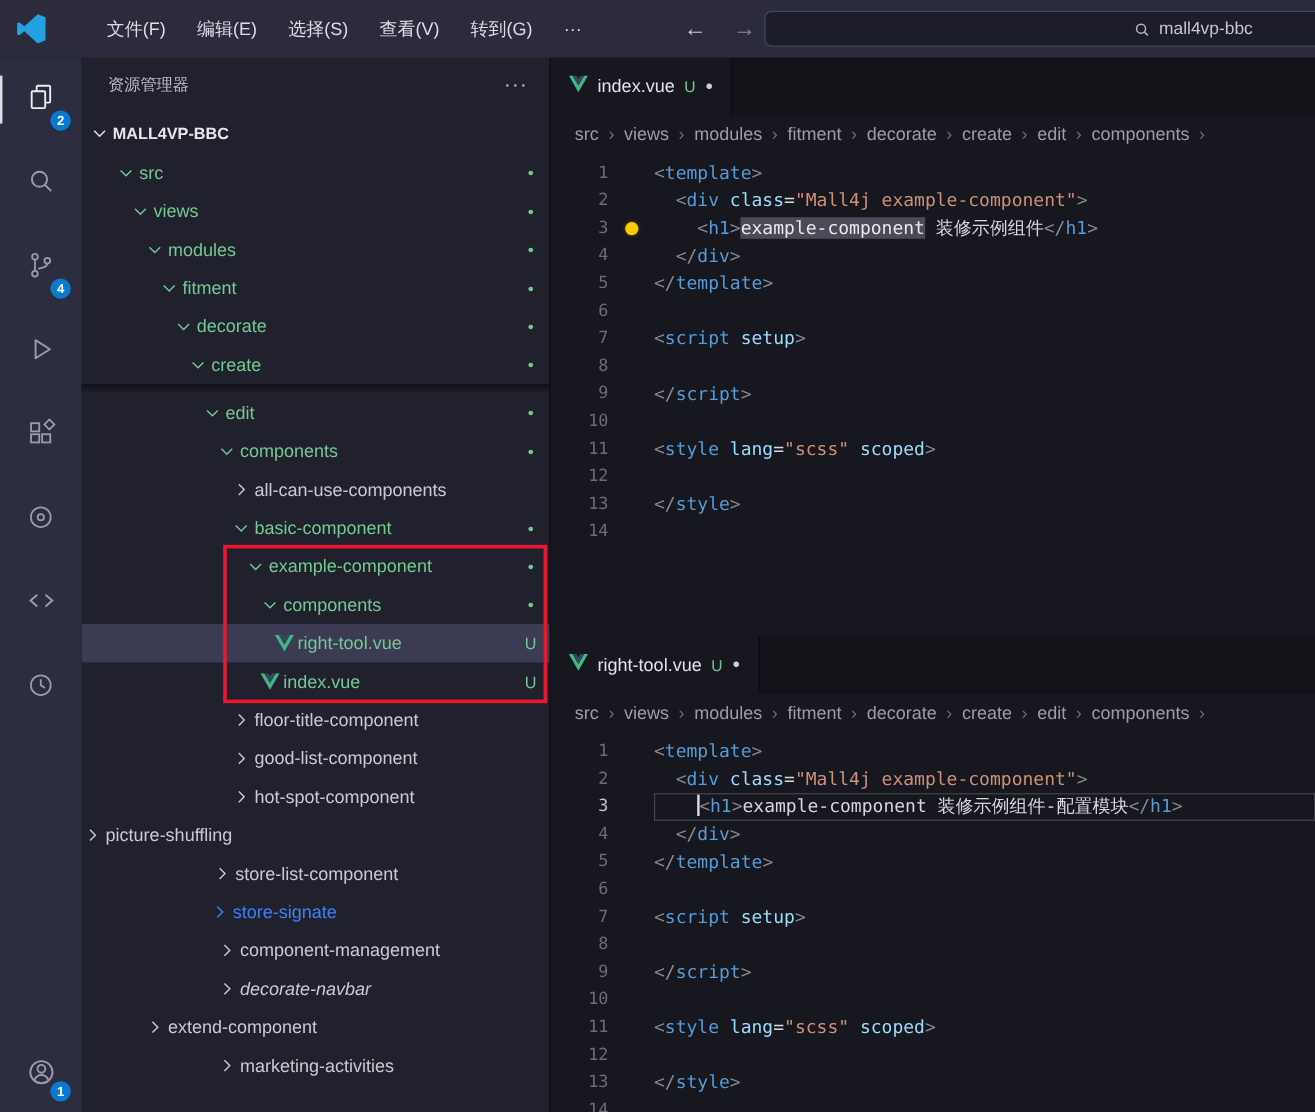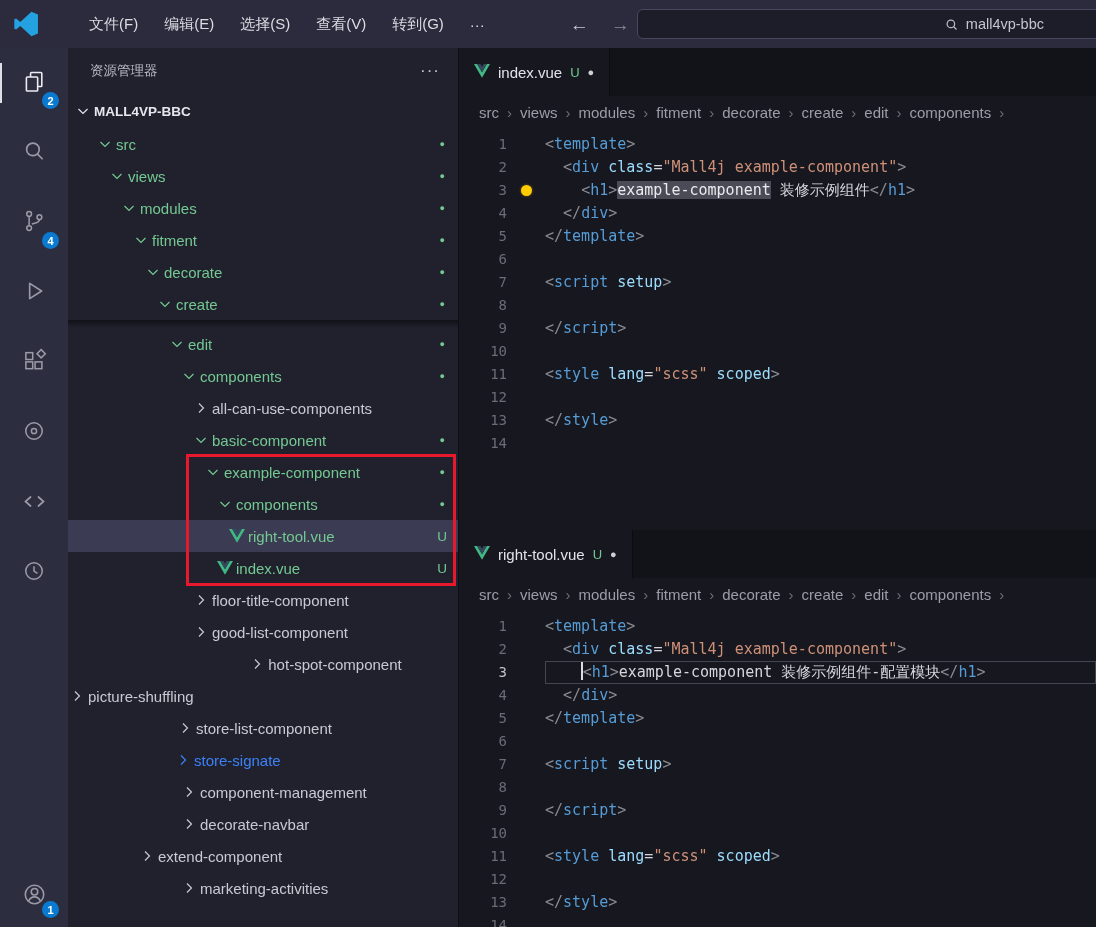--- a/index.html
+++ b/index.html
@@ -331,21 +331,21 @@
           <span class="t-label">floor-title-component</span>
         </div>
         <div class="tree-row" style="padding-left: 124px; color: rgb(201, 201, 211);">
           <span class="twisty">
             <svg width="16" height="16" viewBox="0 0 16 16" fill="none" stroke="currentColor" stroke-width="1.2">
               <path d="M6 3.5L10.5 8 6 12.5"></path>
             </svg>
           </span>
           <span class="t-label">good-list-component</span>
         </div>
-        <div class="tree-row" style="padding-left: 124px; color: rgb(201, 201, 211); justify-content: center;">
+        <div class="tree-row" style="padding-left: 124px; color: rgb(201, 201, 211);">
           <span class="twisty">
             <svg width="16" height="16" viewBox="0 0 16 16" fill="none" stroke="currentColor" stroke-width="1.2">
               <path d="M6 3.5L10.5 8 6 12.5"></path>
             </svg>
           </span>
           <span class="t-label">hot-spot-component</span>
         </div>
         <div class="tree-row" style="color: rgb(201, 201, 211);">
           <span class="twisty">
             <svg width="16" height="16" viewBox="0 0 16 16" fill="none" stroke="currentColor" stroke-width="1.2">
@@ -371,29 +371,29 @@
           <span class="t-label">store-signate</span>
         </div>
         <div class="tree-row" style="padding-left: 112px; color: rgb(201, 201, 211);">
           <span class="twisty">
             <svg width="16" height="16" viewBox="0 0 16 16" fill="none" stroke="currentColor" stroke-width="1.2">
               <path d="M6 3.5L10.5 8 6 12.5"></path>
             </svg>
           </span>
           <span class="t-label">component-management</span>
         </div>
-        <div class="tree-row" style="padding-left: 112px; color: rgb(201, 201, 211);">
+        <div class="tree-row" style="padding-left: 112px; color: rgb(201, 201, 211); font-style: italic;">
           <span class="twisty">
             <svg width="16" height="16" viewBox="0 0 16 16" fill="none" stroke="currentColor" stroke-width="1.2">
               <path d="M6 3.5L10.5 8 6 12.5"></path>
             </svg>
           </span>
           <span class="t-label">decorate-navbar</span>
         </div>
-        <div class="tree-row" style="padding-left: 70px; color: rgb(201, 201, 211); text-align: center;">
+        <div class="tree-row" style="padding-left: 52px; color: rgb(201, 201, 211); text-align: center;">
           <span class="twisty">
             <svg width="16" height="16" viewBox="0 0 16 16" fill="none" stroke="currentColor" stroke-width="1.2">
               <path d="M6 3.5L10.5 8 6 12.5"></path>
             </svg>
           </span>
           <span class="t-label">extend-component</span>
         </div>
         <div class="tree-row" style="padding-left: 112px; color: rgb(201, 201, 211);">
           <span class="twisty">
             <svg width="16" height="16" viewBox="0 0 16 16" fill="none" stroke="currentColor" stroke-width="1.2">

